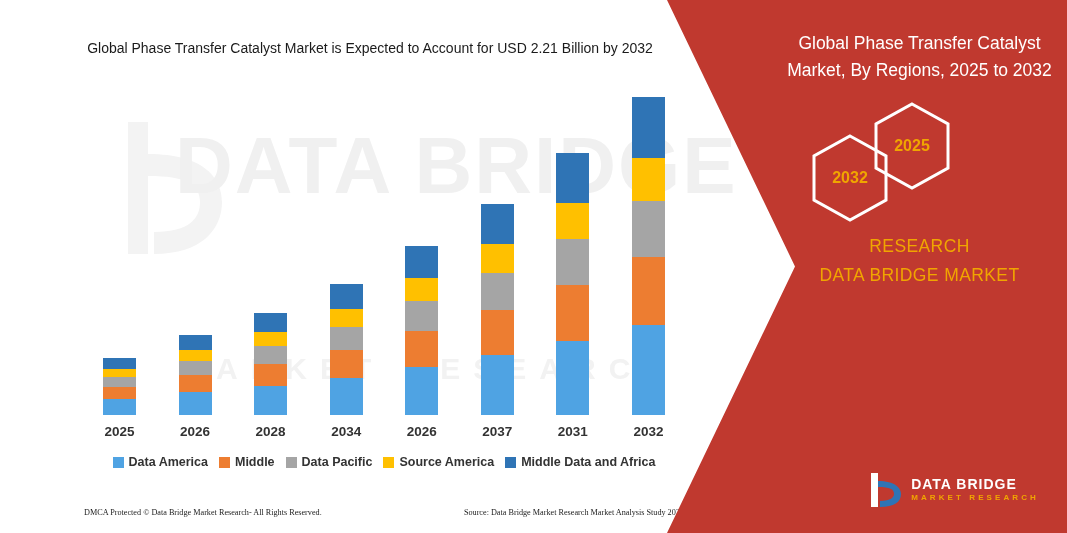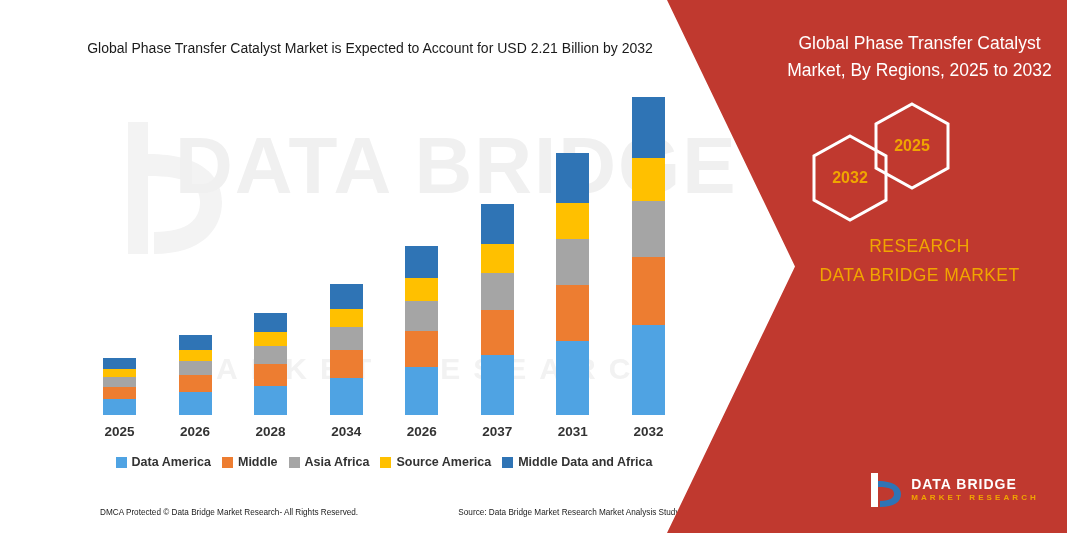--- a/index.html
+++ b/index.html
@@ -239,28 +239,28 @@
     color: #333333;
     white-space: nowrap;
   }
   .legend-swatch {
     width: 11px;
     height: 11px;
     display: inline-block;
   }
   .bottom-note {
     position: absolute;
-    left: 100px;
+    left: 84px;
     top: 508px;
     width: 600px;
     display: flex;
     justify-content: space-between;
     font-size: 8.2px;
     color: #1b1b1b;
-    font-family: Liberation Sans, sans-serif;
+    font-family: Liberation Serif, serif;
     z-index: 2;
   }
 </style>
 </head>
 <body>
 
 <div class="page">
 
   <div class="watermark">
     <svg class="wm-mark" viewBox="0 0 120 150">
@@ -366,21 +366,21 @@
         <div class="legend-item">
           <span class="legend-swatch" style="background: rgb(79, 163, 227);"></span>
           <span>Data America</span>
         </div>
         <div class="legend-item">
           <span class="legend-swatch" style="background: rgb(237, 125, 49);"></span>
           <span>Middle</span>
         </div>
         <div class="legend-item">
           <span class="legend-swatch" style="background: rgb(165, 165, 165);"></span>
-          <span>Asia Africa</span>
+          <span>Data Pacific</span>
         </div>
         <div class="legend-item">
           <span class="legend-swatch" style="background: rgb(255, 192, 0);"></span>
           <span>Source America</span>
         </div>
         <div class="legend-item">
           <span class="legend-swatch" style="background: rgb(47, 116, 181);"></span>
           <span>Middle Data and Africa</span>
         </div>
       </div>

